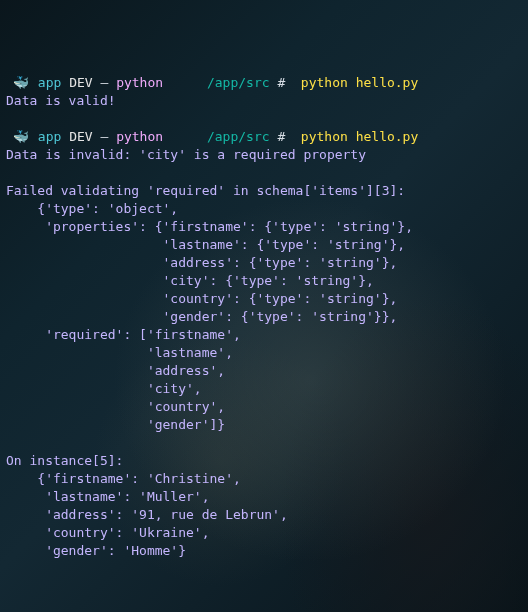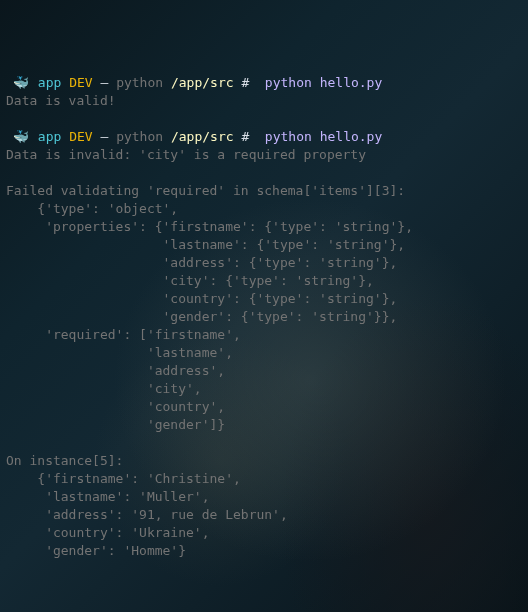--- a/index.html
+++ b/index.html
@@ -19,27 +19,27 @@
     font-family: "DejaVu Sans Mono", "Menlo", "Consolas", monospace;
     font-size: 13px;
     line-height: 18px;
     color: #d8dee6;
     white-space: pre;
     padding: 2px 6px;
     box-sizing: border-box;
   }
   .prompt-glyph { color: #4fa8e8; }
   .prompt-app   { color: #4fc7d6; }
-  .prompt-dev   { color: #eab308; }
+  .prompt-dev   { color: #e5e5e5; }
   .prompt-dash  { color: #d8dee6; }
-  .prompt-ctx   { color: #737373; }
-  .prompt-path  { color: #fef9c3; }
+  .prompt-ctx   { color: #f0abfc; }
+  .prompt-path  { color: #14b8a6; margin-left: 36px; }
   .prompt-hash  { color: #d8dee6; }
-  .cmd          { color: #c4b5fd; margin-top: 18px; }
-  .out          { color: #737373; }
+  .cmd          { color: #fde047; margin-top: 18px; }
+  .out          { color: #c4b5fd; }
 </style>
 </head>
 <body>
 
 
 
 <div><span> <span class="prompt-glyph">🐳</span> <span class="prompt-app">app</span> <span class="prompt-dev">DEV</span> <span class="prompt-dash">—</span> <span class="prompt-ctx">python</span> <span class="prompt-path">/app/src</span> <span class="prompt-hash">#</span>  <span class="cmd">python hello.py</span></span>
 <span class="out">Data is valid!</span>
 
 <span> <span class="prompt-glyph">🐳</span> <span class="prompt-app">app</span> <span class="prompt-dev">DEV</span> <span class="prompt-dash">—</span> <span class="prompt-ctx">python</span> <span class="prompt-path">/app/src</span> <span class="prompt-hash">#</span>  <span class="cmd">python hello.py</span></span>

